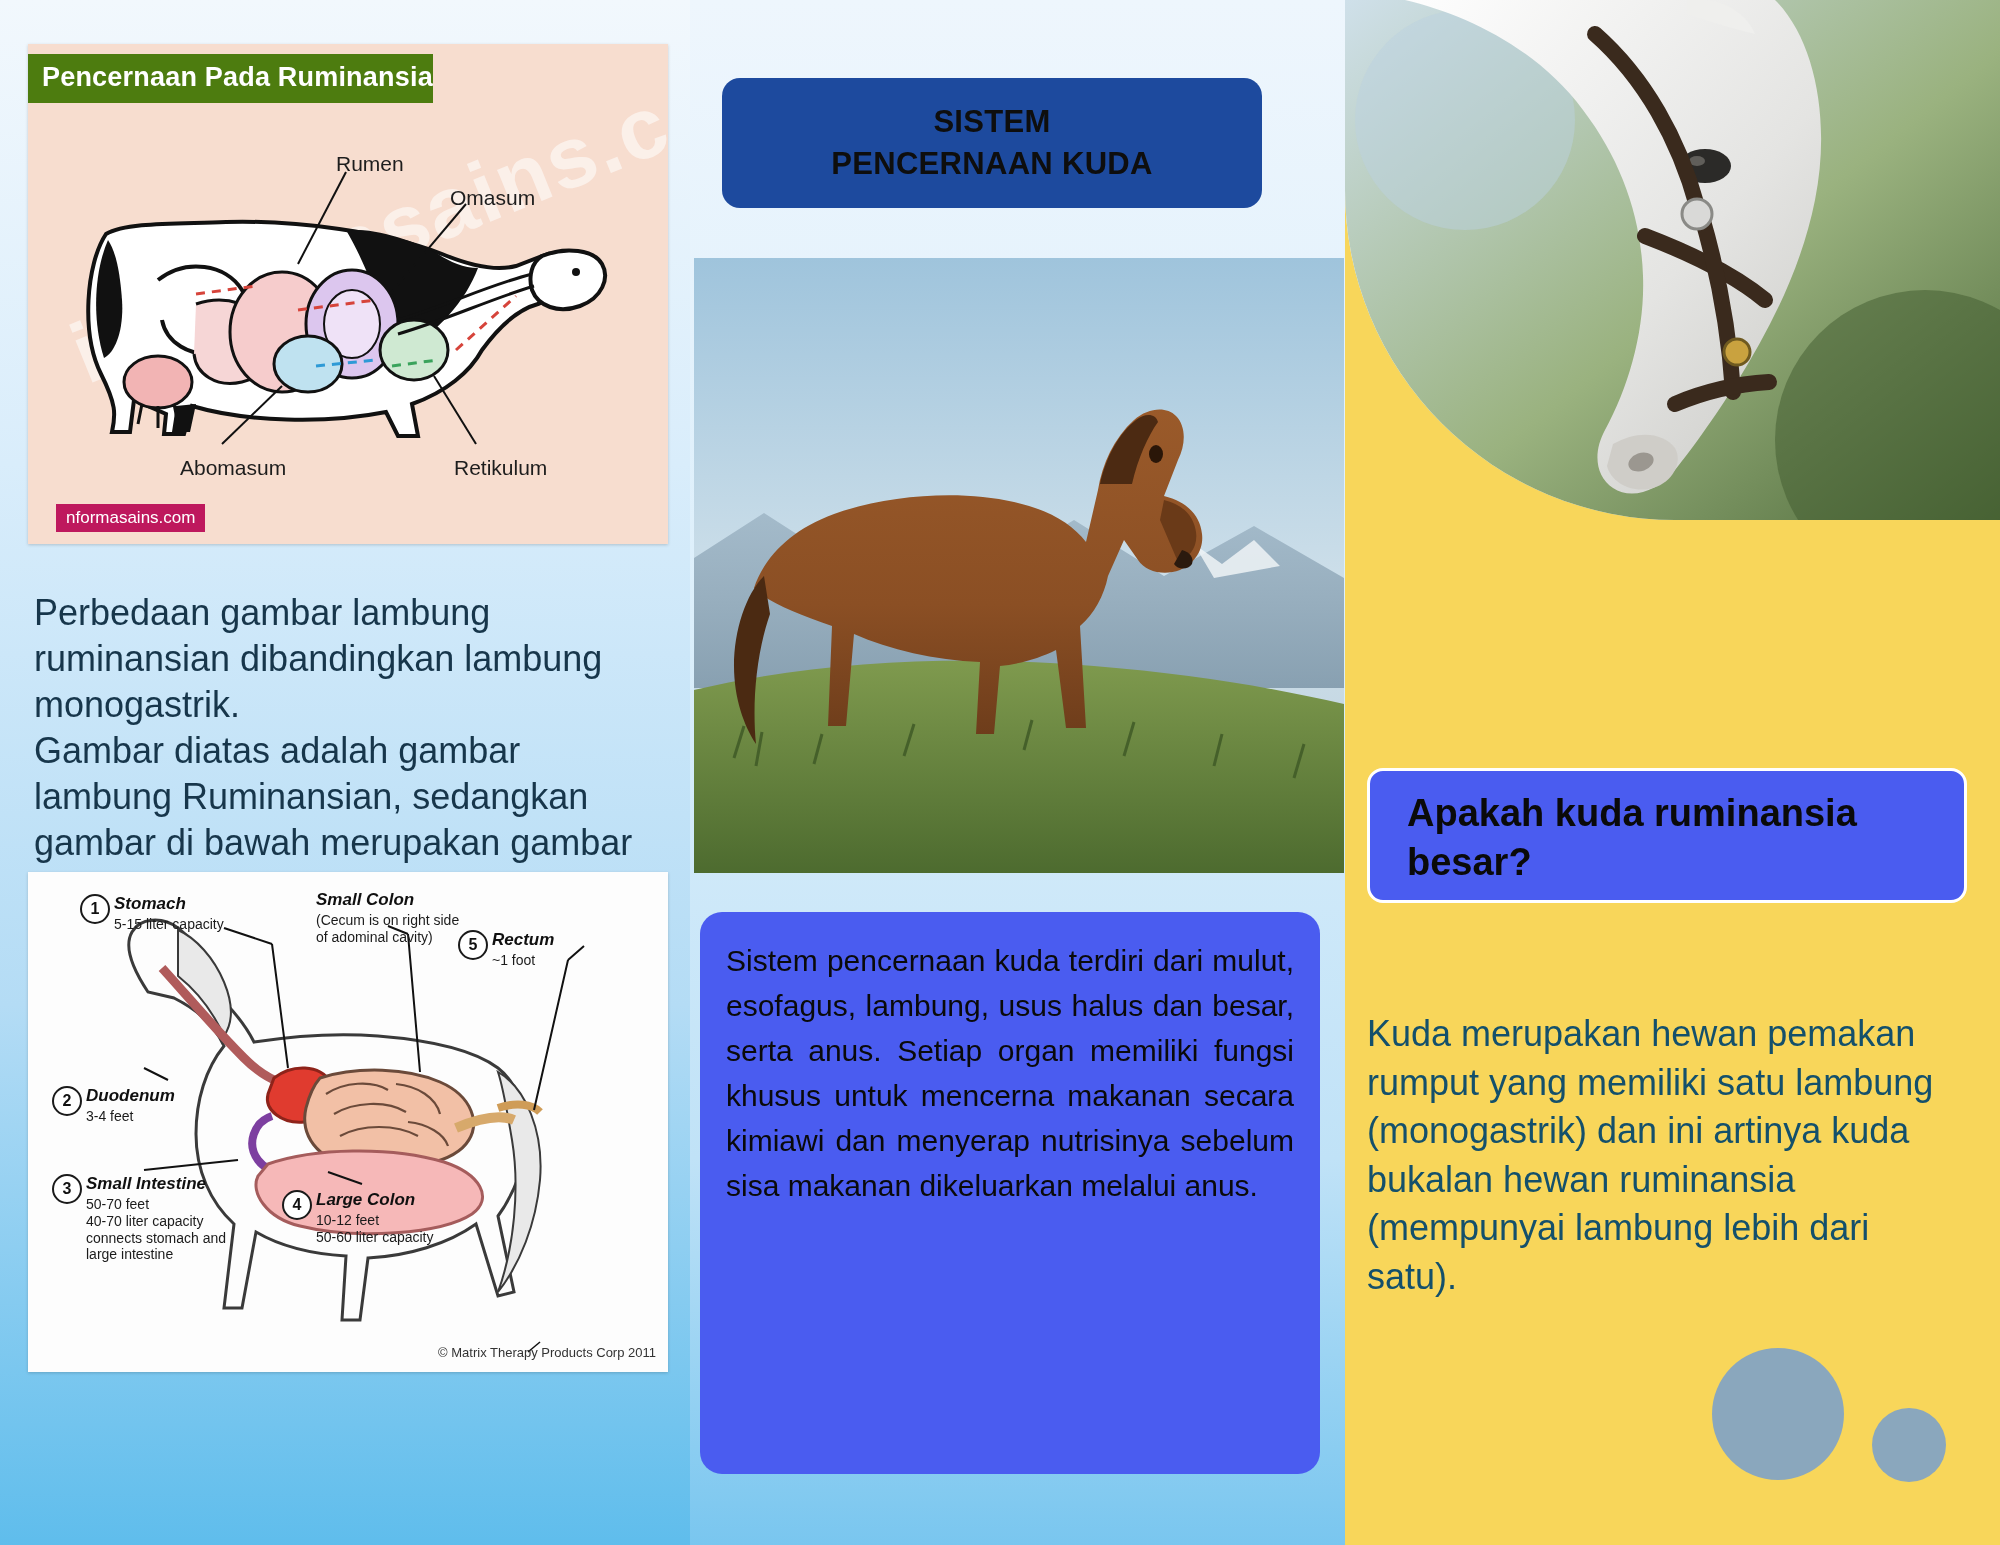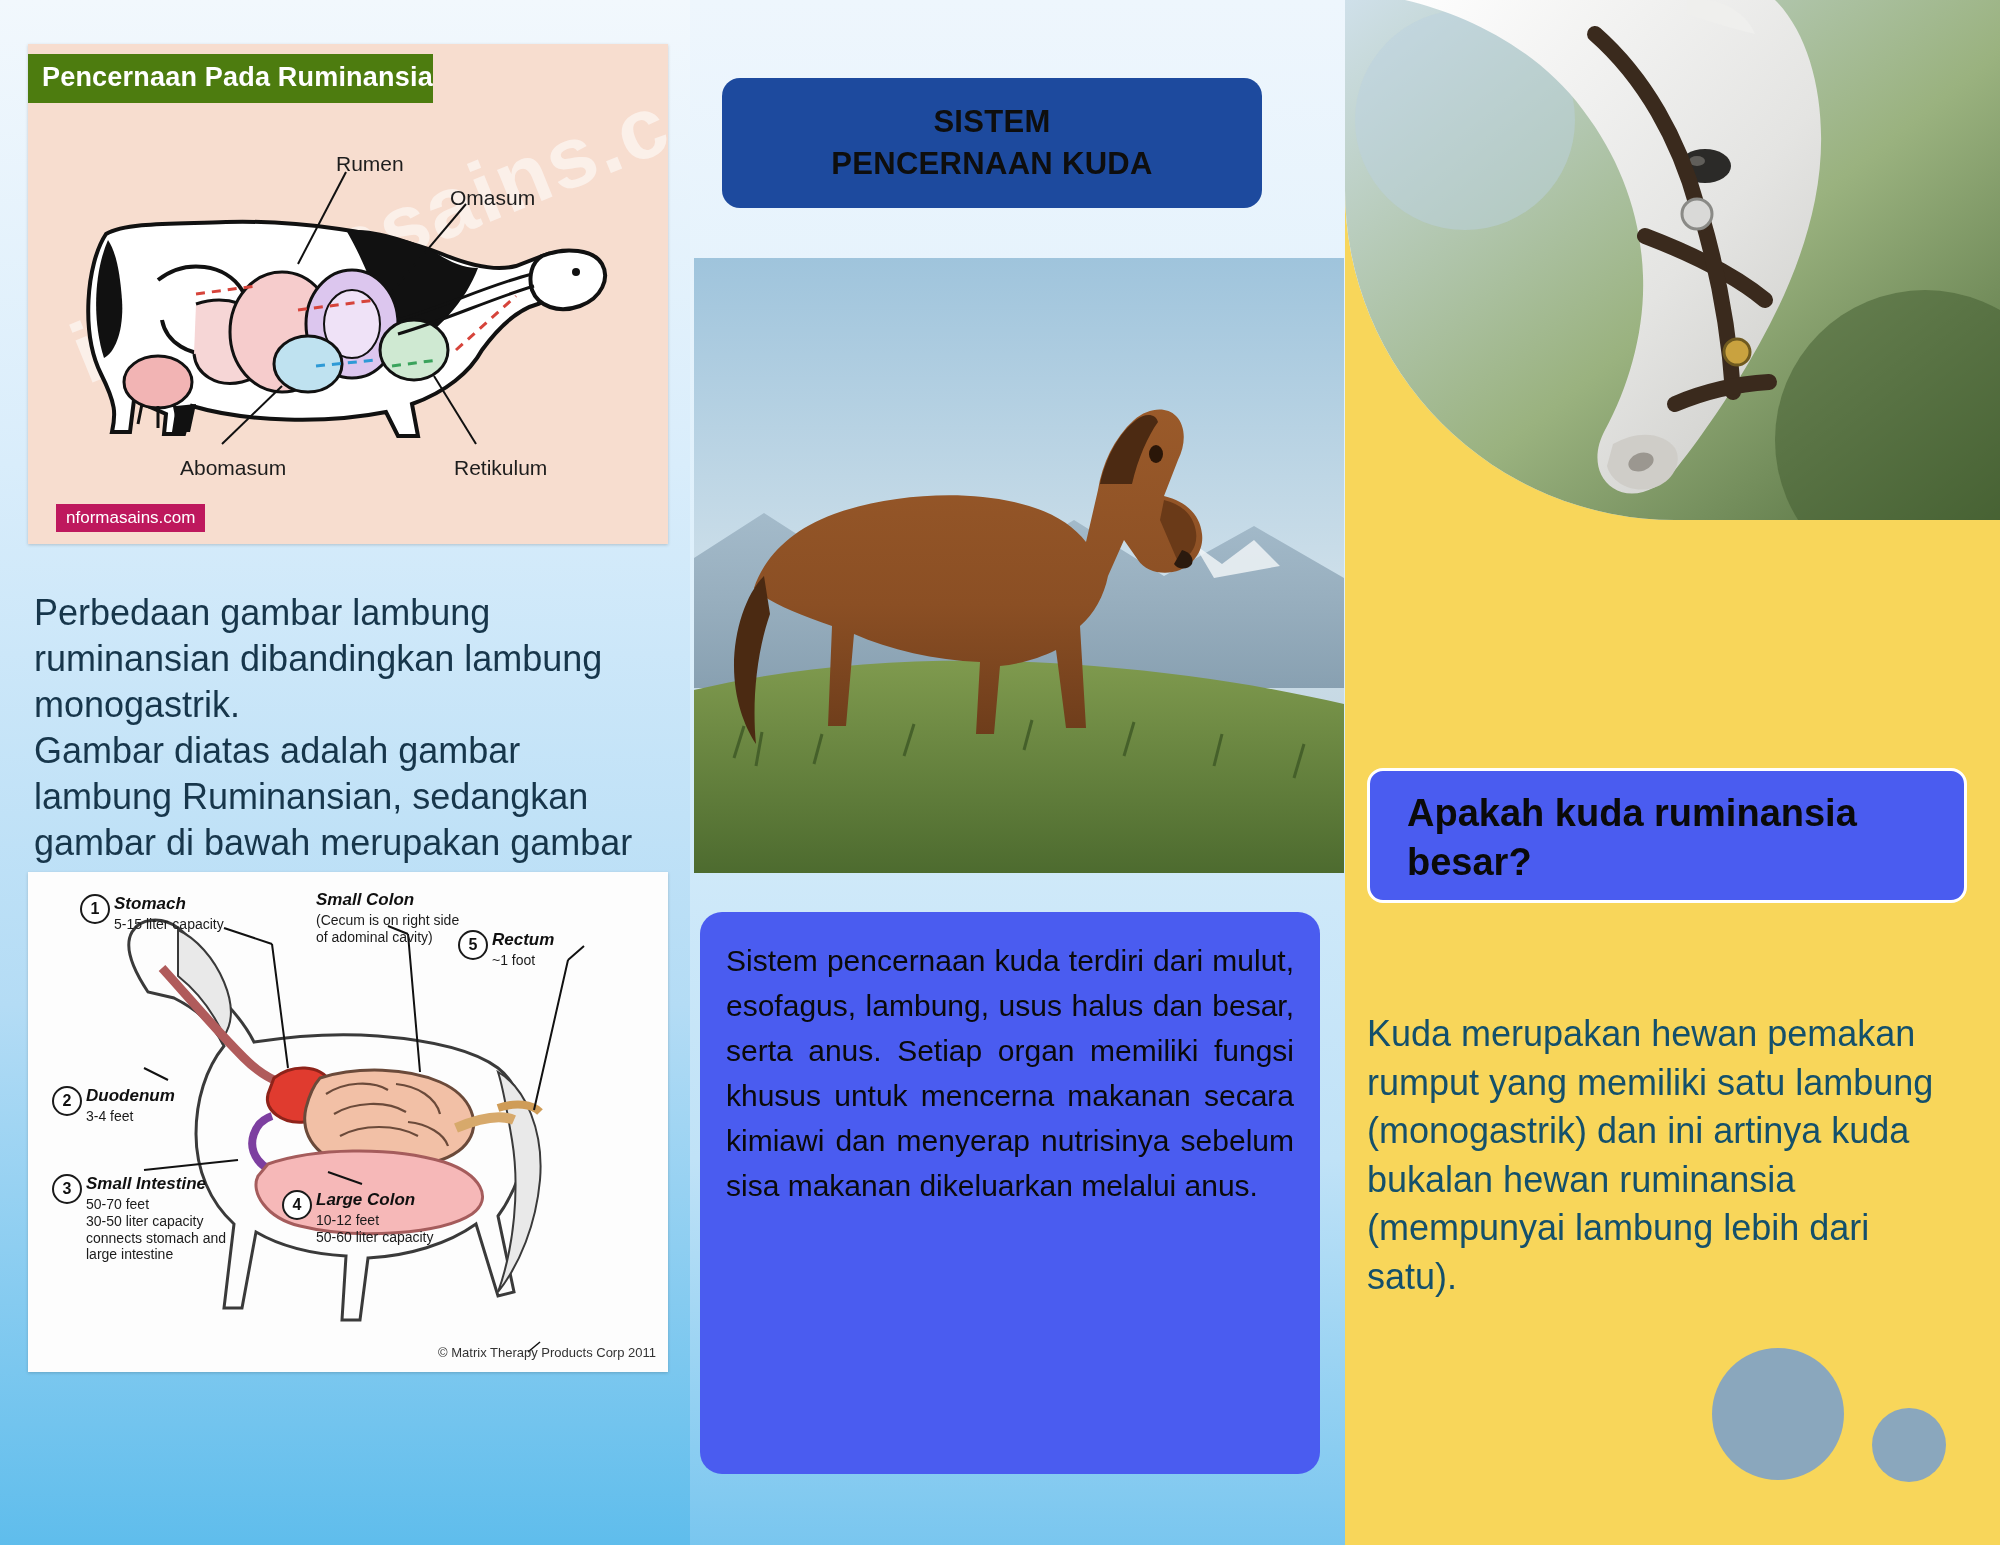--- a/index.html
+++ b/index.html
@@ -343,21 +343,21 @@
     <div class="hd-t" style="left:86px; top:22px;">Stomach</div>
     <div class="hd-s" style="left:86px; top:44px;">5-15 liter capacity</div>
 
     <div class="hd-num" style="left:24px; top:214px;">2</div>
     <div class="hd-t" style="left:58px; top:214px;">Duodenum</div>
     <div class="hd-s" style="left:58px; top:236px;">3-4 feet</div>
 
     <div class="hd-num" style="left:24px; top:302px;">3</div>
     <div class="hd-t" style="left:58px; top:302px;">Small Intestine</div>
     <div class="hd-s" style="left:58px; top:324px; white-space:pre-line;">50-70 feet
-30-50 liter capacity
+40-70 liter capacity
 connects stomach and
 large intestine</div>
 
     <div class="hd-num" style="left:254px; top:318px;">4</div>
     <div class="hd-t" style="left:288px; top:318px;">Large Colon</div>
     <div class="hd-s" style="left:288px; top:340px; white-space:pre-line;">10-12 feet
 50-60 liter capacity</div>
 
     <div class="hd-t" style="left:288px; top:18px;">Small Colon</div>
     <div class="hd-s" style="left:288px; top:40px; white-space:pre-line;">(Cecum is on right side

